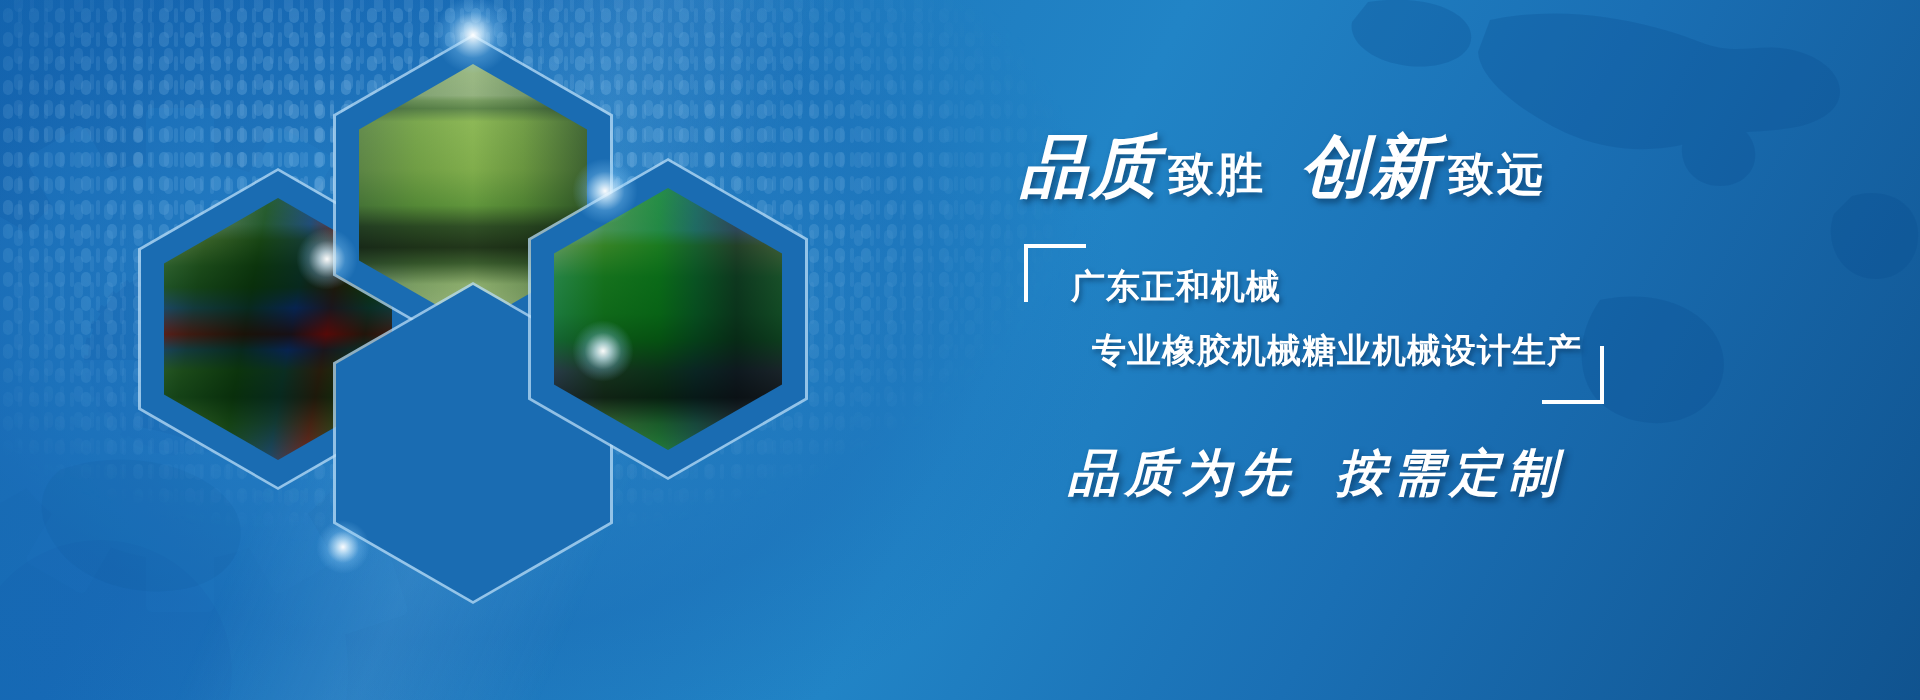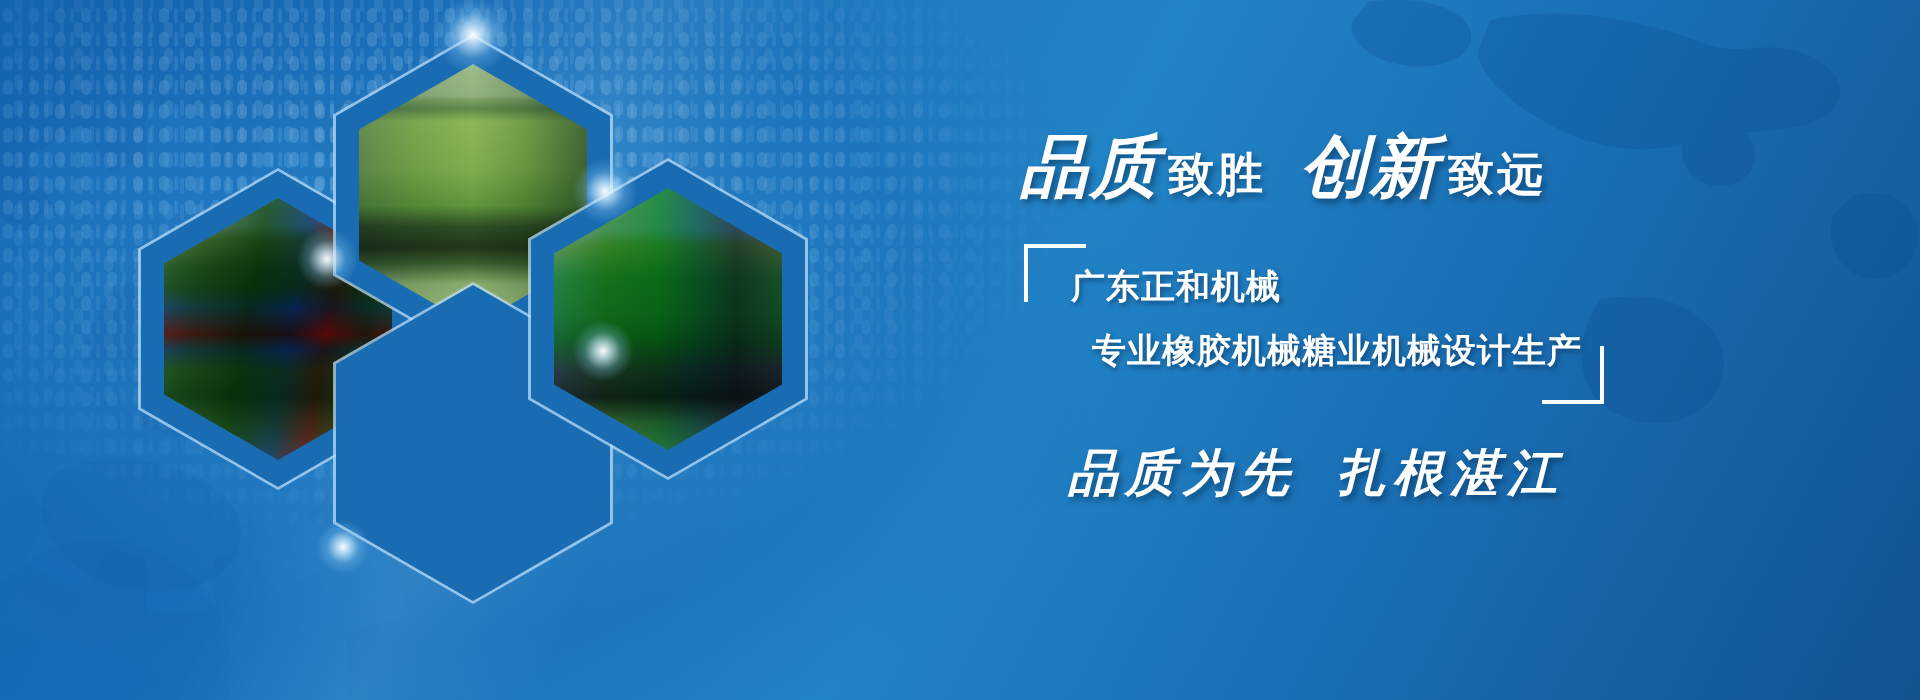--- a/index.html
+++ b/index.html
@@ -265,18 +265,18 @@
       <div class="bk bk-tl-h"></div>
       <div class="bk bk-tl-v"></div>
       <div class="bk bk-br-h"></div>
       <div class="bk bk-br-v"></div>
       <div class="subline subline-1">广东正和机械</div>
       <div class="subline subline-2">专业橡胶机械糖业机械设计生产</div>
     </div>
 
     <div class="slogans">
       <div class="slogan slogan-1">
-        <span>品质为先</span><span class="sp"></span><span>扎根湛江</span>
+        <span>品质为先</span><span class="sp"></span><span>按需定制</span>
       </div>
     </div>
 
   </div>
 </div>
 
 </body></html>

